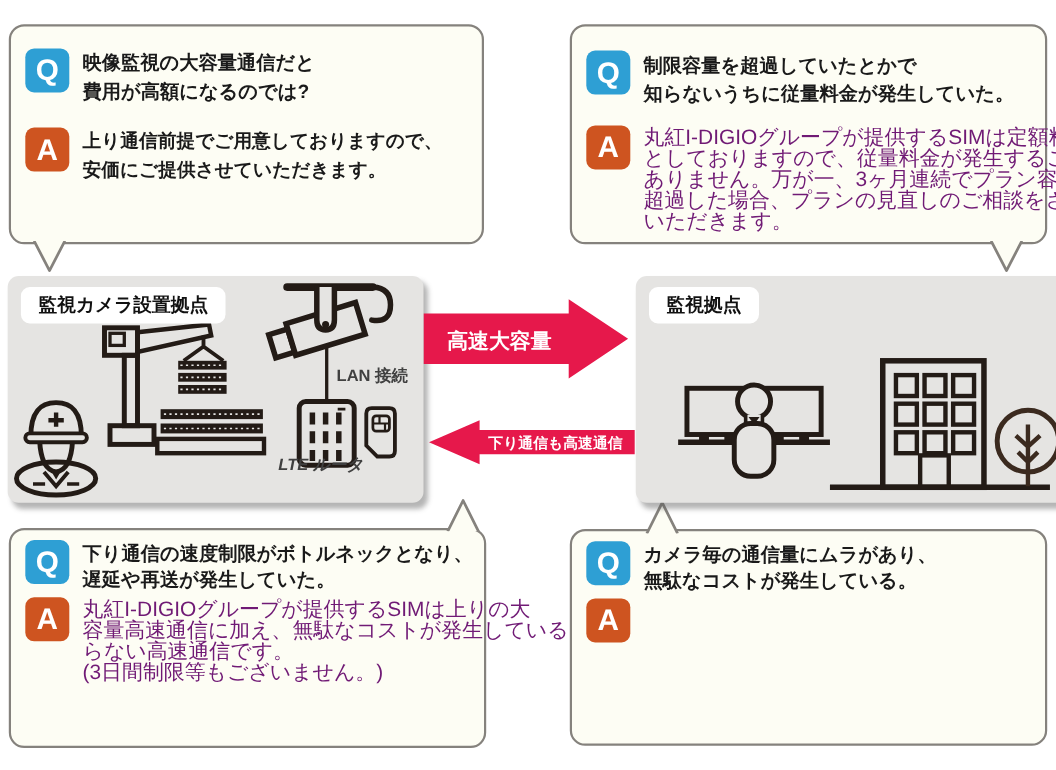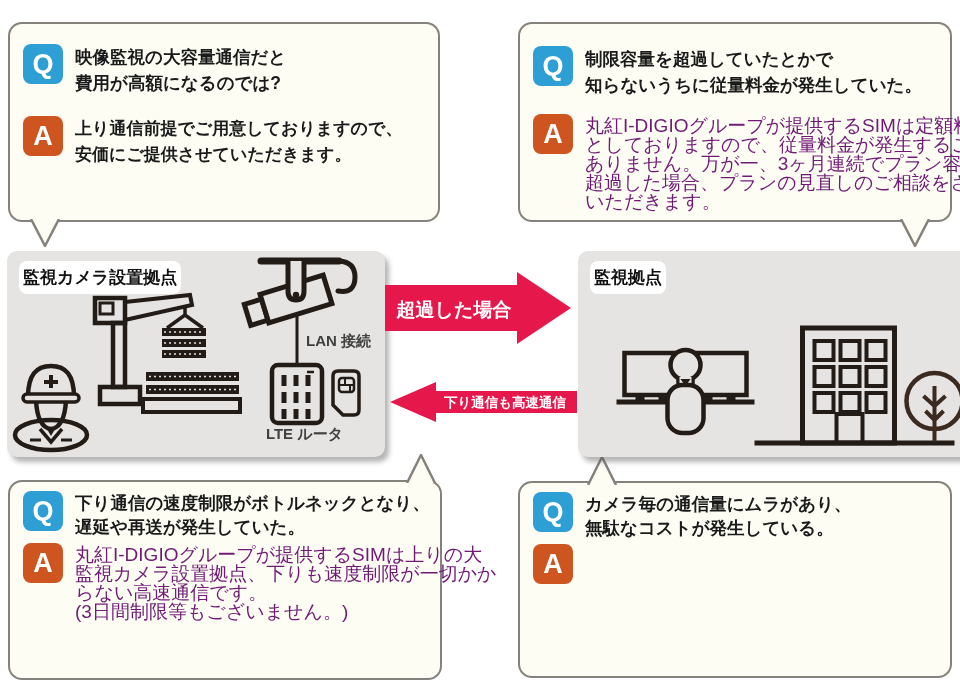--- a/index.html
+++ b/index.html
@@ -42,21 +42,21 @@
   .tail { position:absolute; }
   .tail path { fill:#FDFDF4; stroke:#85827D; stroke-width:2.5; stroke-linejoin:round; }
   
   .site {
     position:absolute; background:#E5E4E2; border-radius:10px;
     box-shadow:4px 5px 5px rgba(90,90,90,0.45);
   }
   .scene { position:absolute; left:0; top:0; width:100%; height:100%; }
   .site-title {
     position:absolute; left:12px; top:10px; background:#ffffff;
-    border-radius:8px; padding:5px 4px; font-size:17px; font-weight:700;
+    border-radius:8px; padding:5px 16px; font-size:17px; font-weight:700;
     color:#111; white-space:nowrap;
   }
   .scene-label {
     position:absolute; font-size:15px; font-weight:700; color:#404040;
     white-space:nowrap;
   }
   
   .arrows { position:absolute; left:385px; top:260px; }
   .arrow-label {
     position:absolute; color:#ffffff; font-weight:700; text-align:center;
@@ -99,21 +99,21 @@
 
   <div class="bubble bottom" style="left:8px; top:480px; width:434px; height:200px;">
     <div class="qa-row">
       <div class="badge q">Q</div>
       <div class="q-text">下り通信の速度制限がボトルネックとなり、
 遅延や再送が発生していた。</div>
     </div>
     <div class="qa-row gap-bottom">
       <div class="badge a">A</div>
       <div class="a-text">丸紅I-DIGIOグループが提供するSIMは上りの大
-監視カメラ設置拠点、下りも速度制限が一切かか
+容量高速通信に加え、無駄なコストが発生している
 らない高速通信です。
 (3日間制限等もございません。)</div>
     </div>
   </div>
 
   <div class="bubble bottom" style="left:518px; top:481px; width:434px; height:197px;">
     <div class="qa-row">
       <div class="badge q">Q</div>
       <div class="q-text">カメラ毎の通信量にムラがあり、
 無駄なコストが発生している。</div>
@@ -193,21 +193,21 @@
           <rect x="155" y="99" width="44" height="8"></rect>
           <rect x="139" y="121" width="93" height="9"></rect>
           <rect x="139" y="134" width="93" height="9"></rect>
         </g>
         <path d="M157,81 H197 M157,92 H197 M157,103 H197 M142,125.5 H229 M142,138.5 H229" stroke="#E5E4E2" stroke-width="1.5" stroke-dasharray="2 3" fill="none"></path>
         <rect x="136" y="148" width="97" height="13" fill="none" stroke="#231B16" stroke-width="4"></rect>
       </g>
     </svg>
     <div class="site-title">監視カメラ設置拠点</div>
     <div class="scene-label" style="left:299px; top:81px;">LAN 接続</div>
-    <div class="scene-label" style="left:246px; top:174px; width:90px; text-align:right;">LTE ルータ</div>
+    <div class="scene-label" style="left:246px; top:162px; width:90px; text-align:left;font-style:italic;">LTE ルータ</div>
   </div>
 
   <div class="site" style="left:578px; top:251px; width:426px; height:206px;">
     <svg class="scene" viewBox="0 0 377 206">
 
       <g stroke="#231B16" fill="none" stroke-width="4.5">
         <rect x="22" y="102" width="54" height="42"></rect>
         <rect x="90" y="102" width="54" height="42"></rect>
         <g fill="#231B16" stroke="none">
           <rect x="33" y="144" width="9" height="5"></rect>
@@ -245,16 +245,16 @@
         <path d="M332,135 V191 M332,155 L321,145 M332,155 L343,145 M332,169 L323,160 M332,169 L341,160" stroke-width="4"></path>
       </g>
     </svg>
     <div class="site-title">監視拠点</div>
   </div>
 
   <svg class="arrows" width="195" height="170" viewBox="0 0 195 170">
     <polygon points="0,25 132,25 132,12 186,48 132,84 132,71 0,71" fill="#E6184B"></polygon>
     <polygon points="192,131 51,131 51,122 5,142 51,162 51,153 192,153" fill="#E6184B"></polygon>
   </svg>
-  <div class="arrow-label" style="left:391px; top:297px; width:126px; font-size:19px;">超過した場合</div>
+  <div class="arrow-label" style="left:391px; top:297px; width:126px; font-size:19px;">高速大容量</div>
   <div class="arrow-label" style="left:437px; top:394px; width:136px; font-size:13.5px;">下り通信も高速通信</div>
 
 </div>
 
 </body></html>

